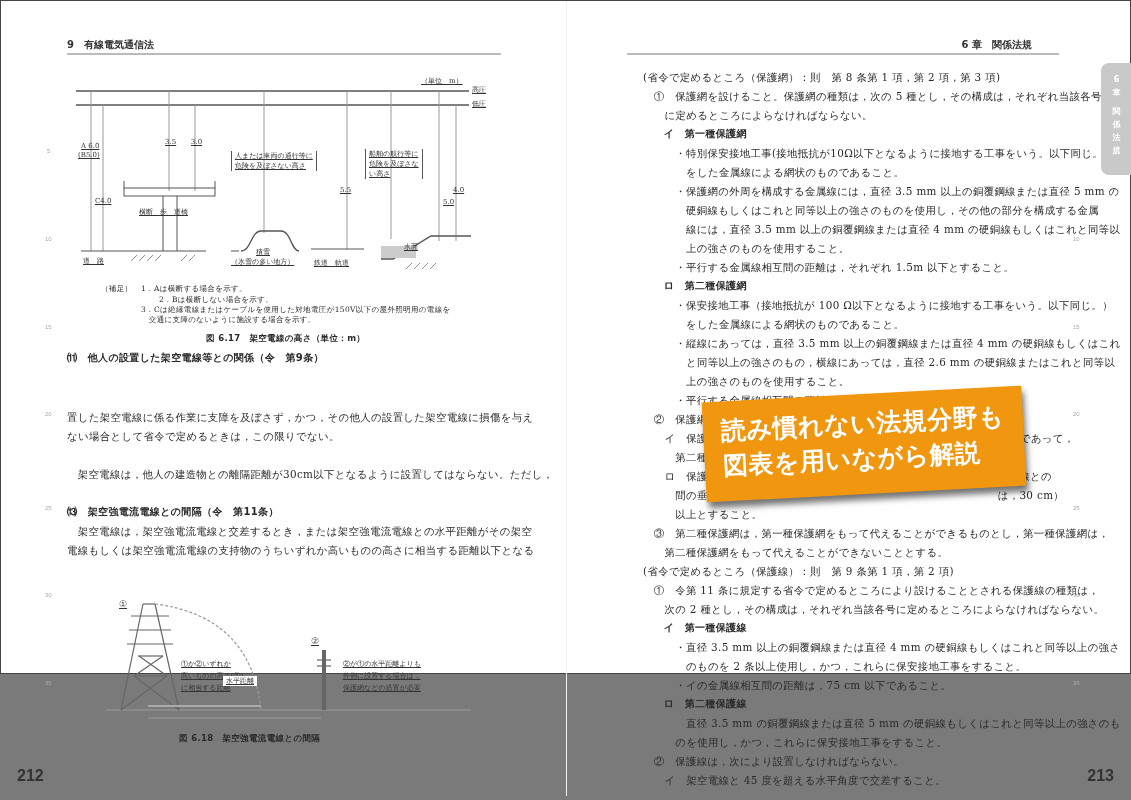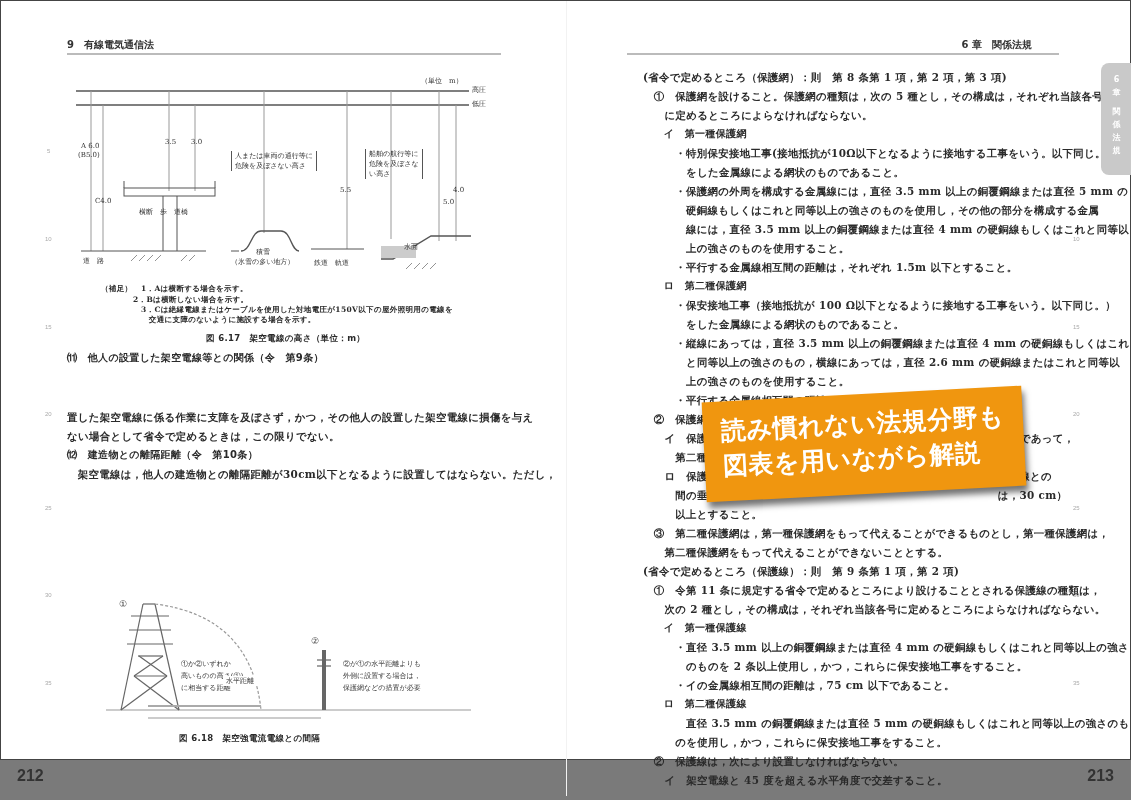--- a/index.html
+++ b/index.html
@@ -1,34 +1,34 @@
 <!DOCTYPE html>
 <html><head>
 <meta charset="utf-8">
 <style>
   html,body{margin:0;padding:0;}
   body{width:1131px;height:800px;background:#7a7a7a;position:relative;overflow:hidden;
        font-family:"DejaVu Serif","Liberation Serif",serif;color:#222;}
-  .spread{position:absolute;left:0;top:0;width:1131px;height:760px;background:#fff;
+  .spread{position:absolute;left:0;top:0;width:1131px;height:674px;background:#fff;
           border:1px solid #444;box-sizing:border-box;}
   .gutter{position:absolute;left:565px;top:0;width:1px;height:795px;background:#f2f2f2;}
   .page{position:absolute;top:0;height:795px;}
   .page-left{left:0;width:565px;}
   .page-right{left:566px;width:565px;}
   .run-head{position:absolute;top:37px;font-family:"DejaVu Sans","Liberation Sans",sans-serif;
             font-size:10px;font-weight:bold;color:#333;}
   .rule{position:absolute;top:52px;height:2px;background:#bbb;}
   .folio{position:absolute;top:766px;font-family:"Liberation Sans","DejaVu Sans",sans-serif;
          font-size:16px;font-weight:bold;color:#333;}
   .lineno{position:absolute;font-size:6px;color:#aaa;font-family:"Liberation Sans",sans-serif;}
-  .txt{position:absolute;font-size:10.4px;line-height:20px;white-space:nowrap;color:#2a2a2a;letter-spacing:0.35px;font-weight:bold;}
+  .txt{position:absolute;font-size:10.4px;line-height:20px;white-space:nowrap;color:#2a2a2a;letter-spacing:0.35px;}
   .hd{font-family:"DejaVu Sans","Liberation Sans",sans-serif;font-weight:bold;font-size:10px;}
   .small{font-size:7.5px;line-height:11px;}
   .cap{font-family:"DejaVu Sans","Liberation Sans",sans-serif;font-weight:bold;font-size:8.5px;}
-  .diag-label{position:absolute;font-size:7px;color:#333;white-space:nowrap;font-family:"DejaVu Serif",serif;}
+  .diag-label{position:absolute;font-size:7px;color:#333;white-space:nowrap;font-family:"DejaVu Serif",serif;text-decoration:underline;}
   .thumb-tab{position:absolute;left:1100px;top:62px;width:31px;height:112px;background:#c9c9c9;
              border-radius:8px 0 0 8px;color:#fff;font-family:"DejaVu Sans",sans-serif;font-size:8px;
              font-weight:bold;text-align:center;}
   .thumb-tab span{display:block;line-height:13px;}
   .banner{position:absolute;left:703px;top:393px;width:320px;height:100px;background:#f0960f;
           transform:rotate(-3deg);box-shadow:2px 6px 6px rgba(0,0,0,0.55);color:#fff;
           font-family:"DejaVu Sans","Liberation Sans",sans-serif;font-weight:bold;font-size:25px;
           line-height:35px;padding:12px 0 0 18px;box-sizing:border-box;letter-spacing:0.5px;}
   .banner div{white-space:nowrap;}
 </style>
@@ -107,33 +107,35 @@
 い高さ</div>
       <div class="diag-label" style="left:82px;top:255px">道　路</div>
       <div class="diag-label" style="left:138px;top:206px">横断　歩　道橋</div>
       <div class="diag-label" style="left:255px;top:246px">積雪</div>
       <div class="diag-label" style="left:230px;top:256px">（氷雪の多い地方）</div>
       <div class="diag-label" style="left:313px;top:257px">鉄道　軌道</div>
       <div class="diag-label" style="left:403px;top:241px">水面</div>
 
       <div class="txt small" style="left:100px;top:282px">（補足）</div>
       <div class="txt small" style="left:140px;top:282px">1．Aは横断する場合を示す。</div>
-      <div class="txt small" style="left:132px;top:293px">2．Bは横断しない場合を示す。</div>
+      <div class="txt small" style="left:158px;top:293px">2．Bは横断しない場合を示す。</div>
       <div class="txt small" style="left:140px;top:303px">3．Cは絶縁電線またはケーブルを使用した対地電圧が150V以下の屋外照明用の電線を</div>
       <div class="txt small" style="left:140px;top:313px">　交通に支障のないように施設する場合を示す。</div>
       <div class="txt cap" style="left:205px;top:327px">図 6.17　架空電線の高さ（単位：m）</div>
     </div>
 
     <div class="txt hd" style="left:66px;top:347px">⑾　他人の設置した架空電線等との関係（令　第9条）</div>
     <div class="txt" style="left:66px;top:406px">置した架空電線に係る作業に支障を及ぼさず，かつ，その他人の設置した架空電線に損傷を与え</div>
     <div class="txt" style="left:66px;top:425px">ない場合として省令で定めるときは，この限りでない。</div>
 
-    <div class="txt hd" style="left:66px;top:444px">⑿　建造物との離隔距離（令　第10条）</div>
     <div class="txt" style="left:66px;top:463px">　架空電線は，他人の建造物との離隔距離が30cm以下となるように設置してはならない。ただし，</div>
 
+    <div class="txt hd" style="left:66px;top:501px">⒀　架空強電流電線との間隔（令　第11条）</div>
+    <div class="txt" style="left:66px;top:520px">　架空電線は，架空強電流電線と交差するとき，または架空強電流電線との水平距離がその架空</div>
+    <div class="txt" style="left:66px;top:539px">電線もしくは架空強電流電線の支持物のうちいずれか高いものの高さに相当する距離以下となる</div>
 
     <div>
       <svg style="position:absolute;left:100px;top:595px" width="380" height="130">
         <g stroke="#666" fill="none" stroke-width="1.2">
           <line x1="5" y1="114" x2="370" y2="114" stroke="#999"></line>
           <line x1="42" y1="8" x2="20" y2="114"></line>
           <line x1="54" y1="8" x2="78" y2="114"></line>
           <line x1="42" y1="8" x2="54" y2="8"></line>
           <line x1="30" y1="20" x2="68" y2="20"></line>
           <line x1="28" y1="34" x2="70" y2="34"></line>

